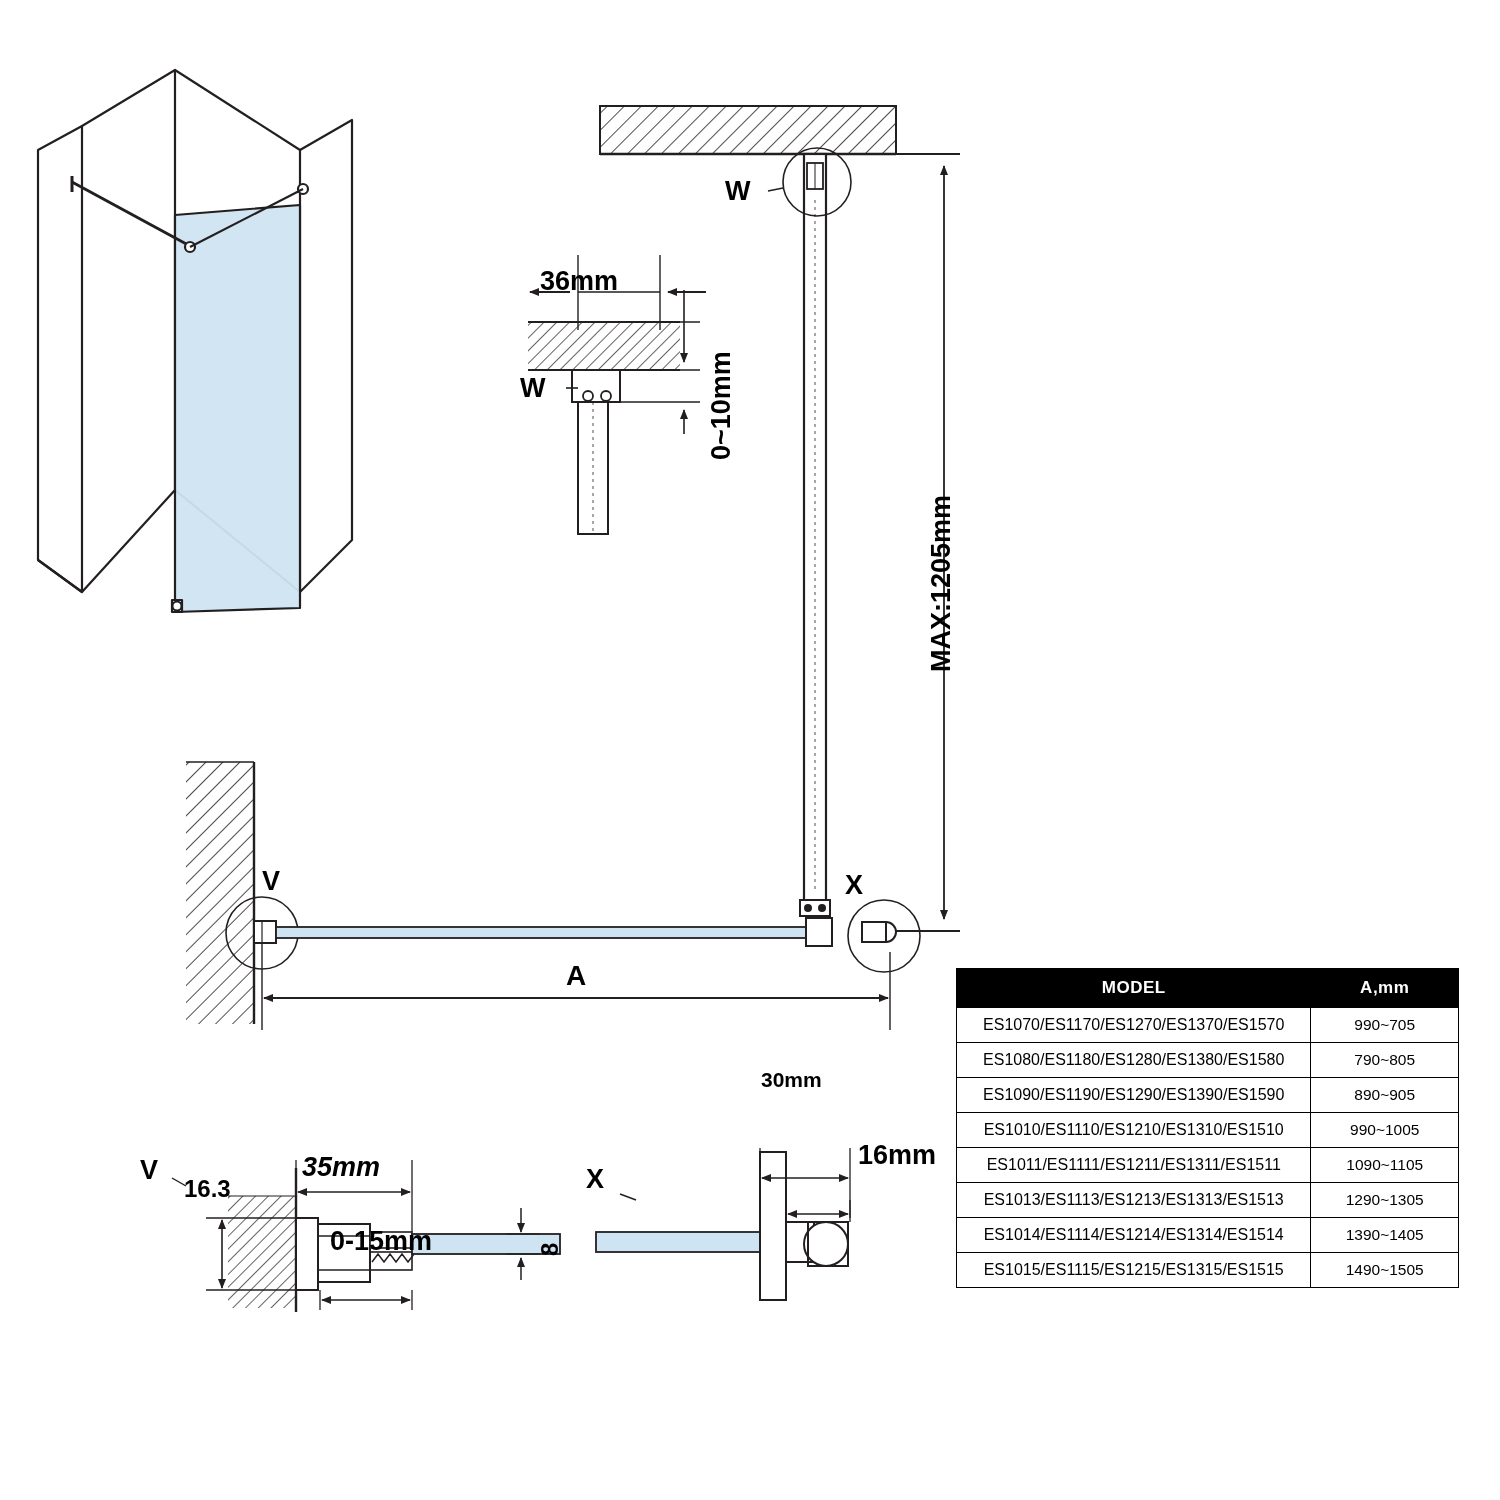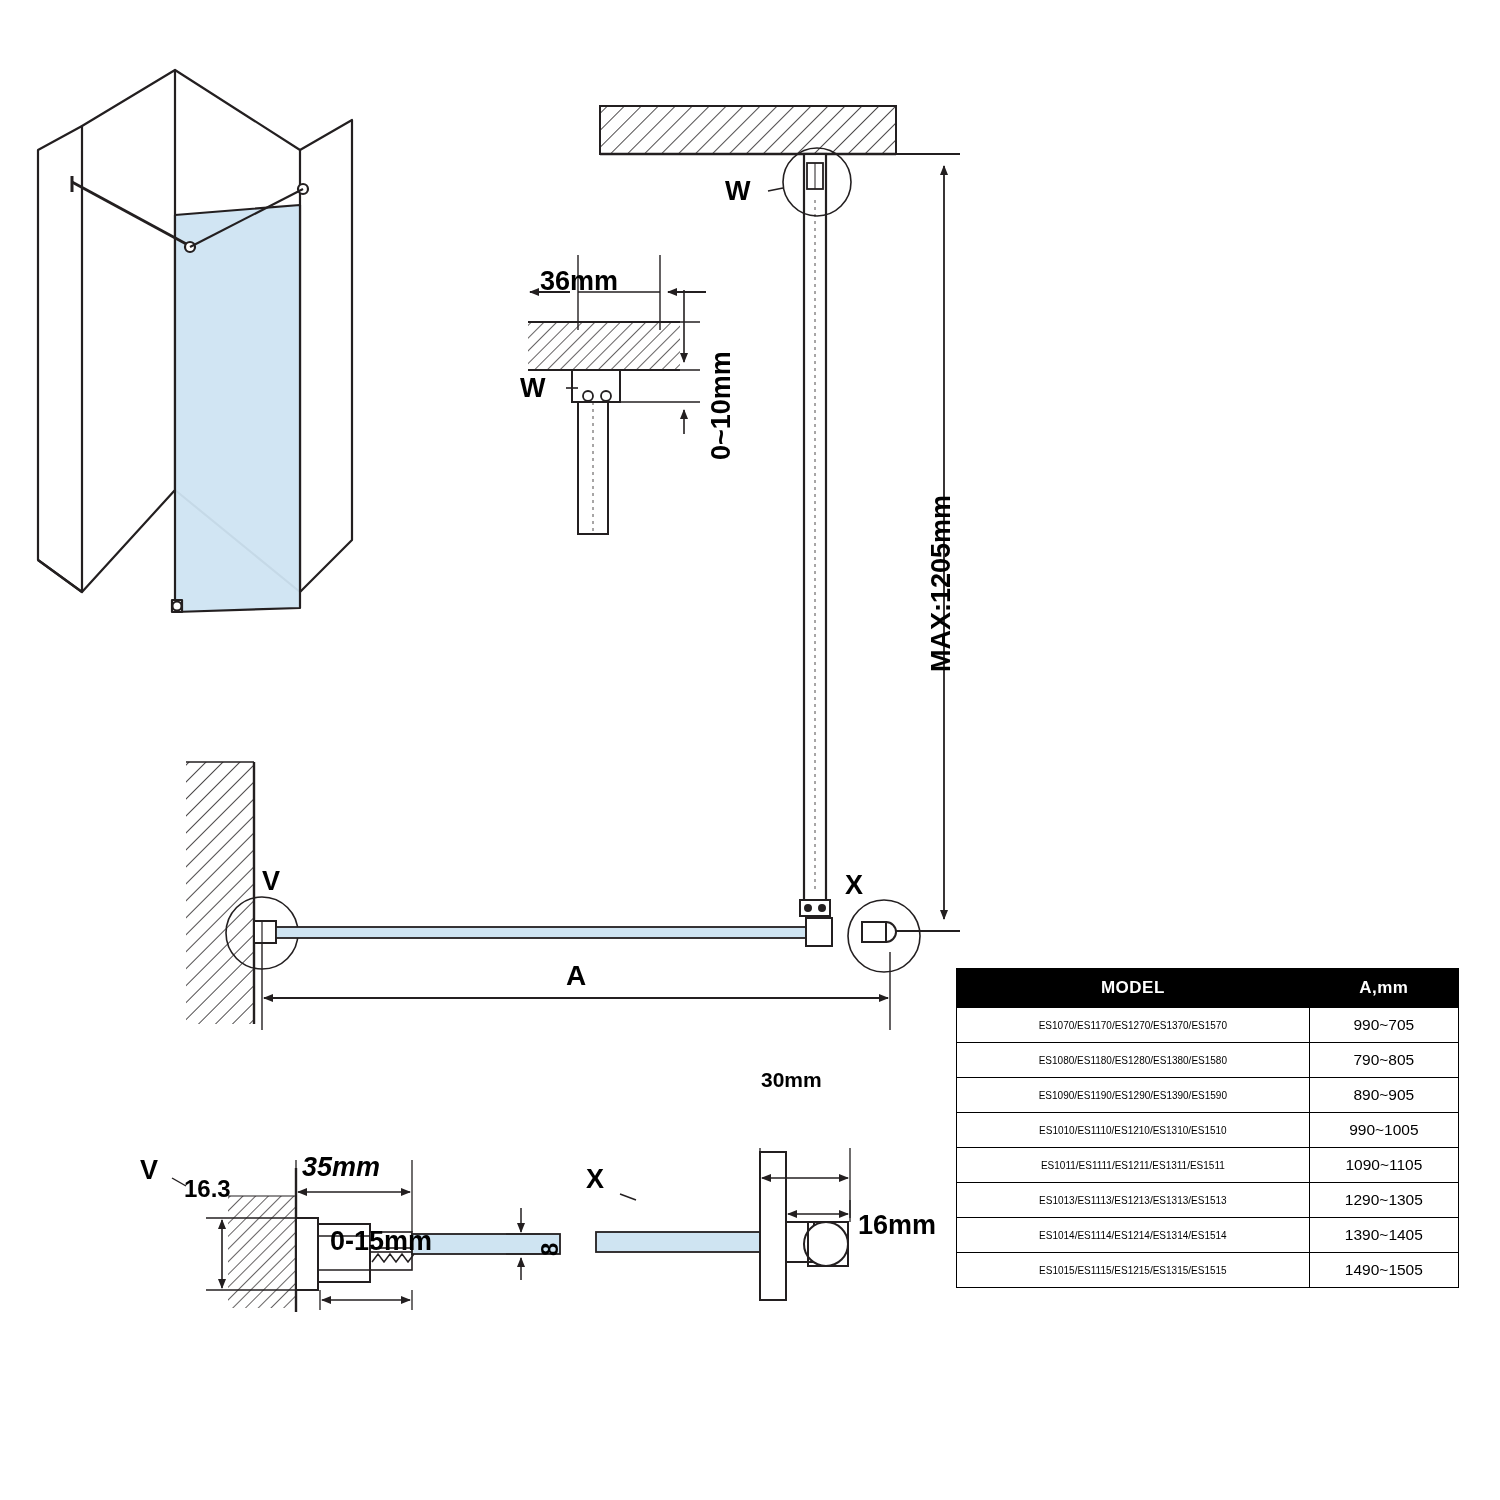--- a/index.html
+++ b/index.html
@@ -47,21 +47,21 @@
     letter-spacing: 0.5px;
   }
   .spec-table td {
     border: 1px solid #000;
     padding: 8px 4px;
     text-align: center;
     white-space: nowrap;
   }
   .spec-table td.model {
     width: 348px;
-    font-size: 10px;
+    font-size: 16px;
   }
   .spec-table td.val {
     width: 142px;
     font-size: 15.5px;
   }
   .lbl {
     position: absolute;
     font-family: "Liberation Sans", sans-serif;
     font-weight: bold;
     white-space: nowrap;
@@ -275,21 +275,21 @@
   <div class="lbl" style="left:302px; top:1152px; font-size:27px;font-style:italic;">35mm</div>
 
   <div class="lbl rot90" style="left:536px; top:1256px; font-size:24px;">8</div>
 
   <div class="lbl" style="left:330px; top:1226px; font-size:27px;">0-15mm</div>
 
   <div class="lbl" style="left:586px; top:1164px; font-size:27px;">X</div>
 
   <div class="lbl" style="left:761px; top:1068px; font-size:21px;">30mm</div>
 
-  <div class="lbl" style="left:858px; top:1210px; font-size:27px;">16mm</div>
+  <div class="lbl" style="left:858px; top:1140px; font-size:27px;">16mm</div>
 
   <table class="spec-table">
     <thead>
       <tr>
         <th>MODEL</th>
         <th>A,mm</th>
       </tr>
     </thead>
     <tbody>
       <tr>

